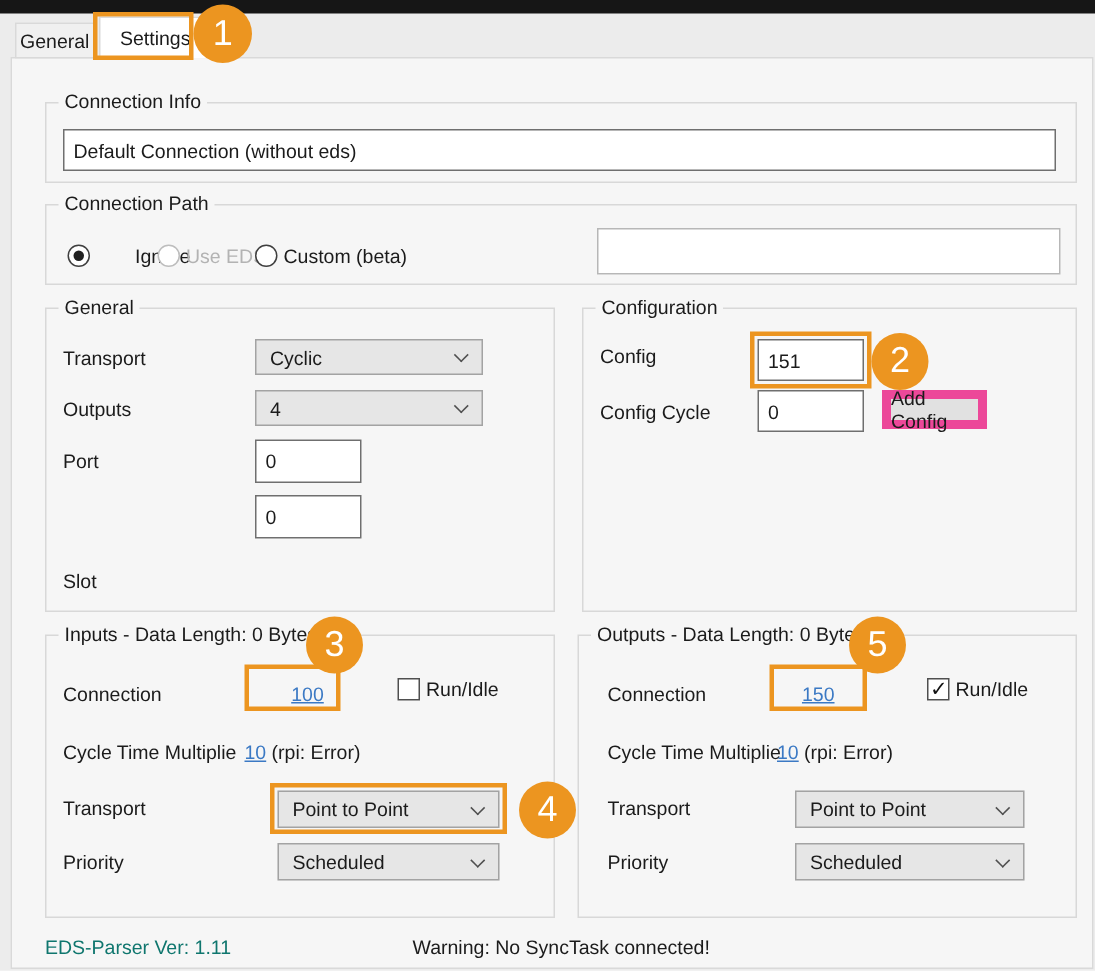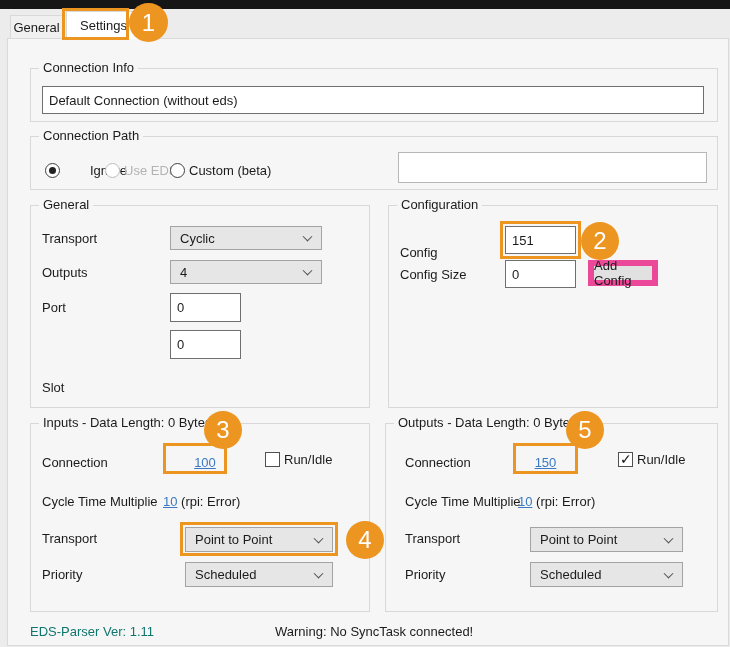--- a/index.html
+++ b/index.html
@@ -92,27 +92,27 @@
     <span>0</span>
   </div>
 <span class="abs label" style="left:42px;top:336px;margin-top:44px;">Slot</span>
 <div class="abs textfield" style="left:170px;top:330px;width:71px;height:29px;">
     <span>0</span>
   </div>
 
 <div class="abs groupbox" style="left:388px;top:205px;width:330px;height:203px;">
   <span class="group-title">Configuration</span>
 </div>
-<span class="abs label" style="left:400px;top:245px;text-align:center;">Config</span>
+<span class="abs label" style="left:400px;top:230px;text-align:center;">Config</span>
 <div class="abs textfield" style="left:505px;top:226px;width:71px;height:28px;">
     <span>151</span>
   </div>
 <div class="abs hl" style="left:500px;top:221px;width:81px;height:38px;"></div>
 <div class="abs badge" style="left:581px;top:222px;width:38px;height:38px;">2</div>
-<span class="abs label" style="left:400px;top:267px;">Config Size</span>
+<span class="abs label" style="left:400px;top:267px;">Config Cycle</span>
 <div class="abs textfield" style="left:505px;top:260px;width:71px;height:28px;">
     <span>0</span>
   </div>
 <div class="abs btn" style="left:588px;top:260px;width:70px;height:26px;">
     <span>Add Config</span>
   </div>
 
 <div class="abs groupbox" style="left:30px;top:423px;width:340px;height:189px;">
   <span class="group-title">Inputs - Data Length: 0 Bytes</span>
 </div>

